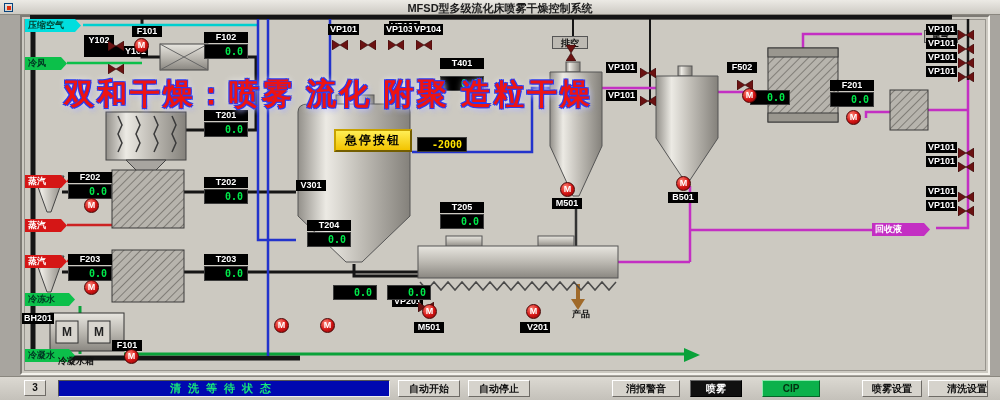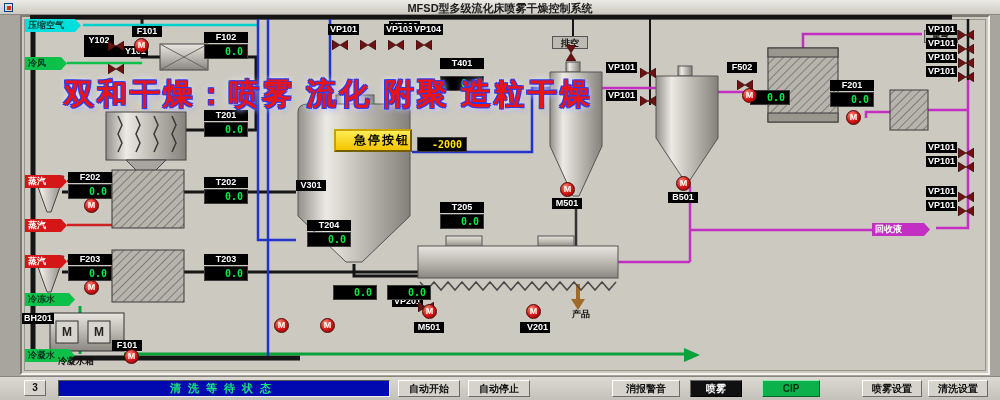--- a/index.html
+++ b/index.html
@@ -22,21 +22,21 @@
   #pipes{position:absolute;left:0;top:0;z-index:1}
   #overlay{position:absolute;left:0;top:0;width:1000px;height:400px;z-index:2}
 
   #watermark{position:absolute;left:64px;top:74px;z-index:4;font-size:30px;font-weight:bold;
     color:#ee1313;letter-spacing:3px;white-space:nowrap;
     text-shadow:-1px -1px 0 #2b3cf0,1px -1px 0 #2b3cf0,-1px 1px 0 #2b3cf0,1px 1px 0 #2b3cf0,
       0 0 7px rgba(255,255,255,.95),2px 3px 5px rgba(130,140,255,.65)}
 
   #emergency{position:absolute;left:334px;top:129px;width:78px;height:23px;z-index:3;
     background:linear-gradient(#ffee55,#f2c300);border:2px outset #c8a200;color:#000;
-    font-size:12px;font-weight:bold;letter-spacing:2px;text-align:right;line-height:19px;cursor:pointer}
+    font-size:12px;font-weight:bold;letter-spacing:2px;text-align:center;line-height:19px;cursor:pointer}
 
   .stream{position:absolute;height:13px;line-height:13px;font-size:9px;font-weight:bold;
     padding-left:3px;white-space:nowrap;
     clip-path:polygon(0 0,calc(100% - 6px) 0,100% 50%,calc(100% - 6px) 100%,0 100%)}
   .c-cyan{background:#00dede;color:#043}
   .c-green{background:#0cc04a;color:#032;}
   .c-red{background:#d51616;color:#fff}
   .c-magenta{background:#c32fc3;color:#fff}
   .c-gray{background:#bdbab3;color:#111;border:1px solid #555;clip-path:none;text-align:center;padding-left:0}
 
@@ -350,14 +350,14 @@
 
 <div id="bottombar">
   <div id="counter">3</div>
   <div id="statusbar">清洗等待状态</div>
 <div class="btn " style="left: 398px; width: 62px;">自动开始</div>
     <div class="btn " style="left: 468px; width: 62px;">自动停止</div>
     <div class="btn " style="left: 612px; width: 68px;">消报警音</div>
     <div class="btn black" style="left: 690px; width: 52px;">喷雾</div>
     <div class="btn green" style="left: 762px; width: 58px;">CIP</div>
     <div class="btn " style="left: 862px; width: 60px;">喷雾设置</div>
-    <div class="btn " style="left: 928px; width: 60px;">清洗设置</div>
+    <div class="btn " style="left: 928px; width: 60px; text-align: right;">清洗设置</div>
   </div>
 
 </body></html>

